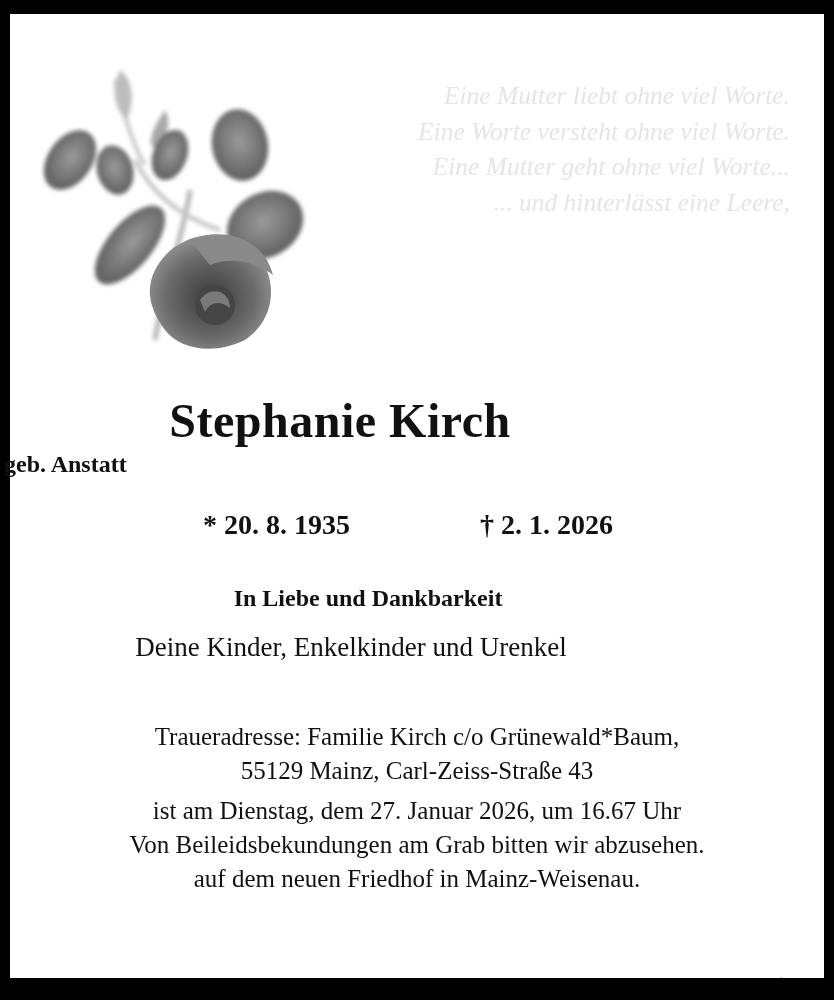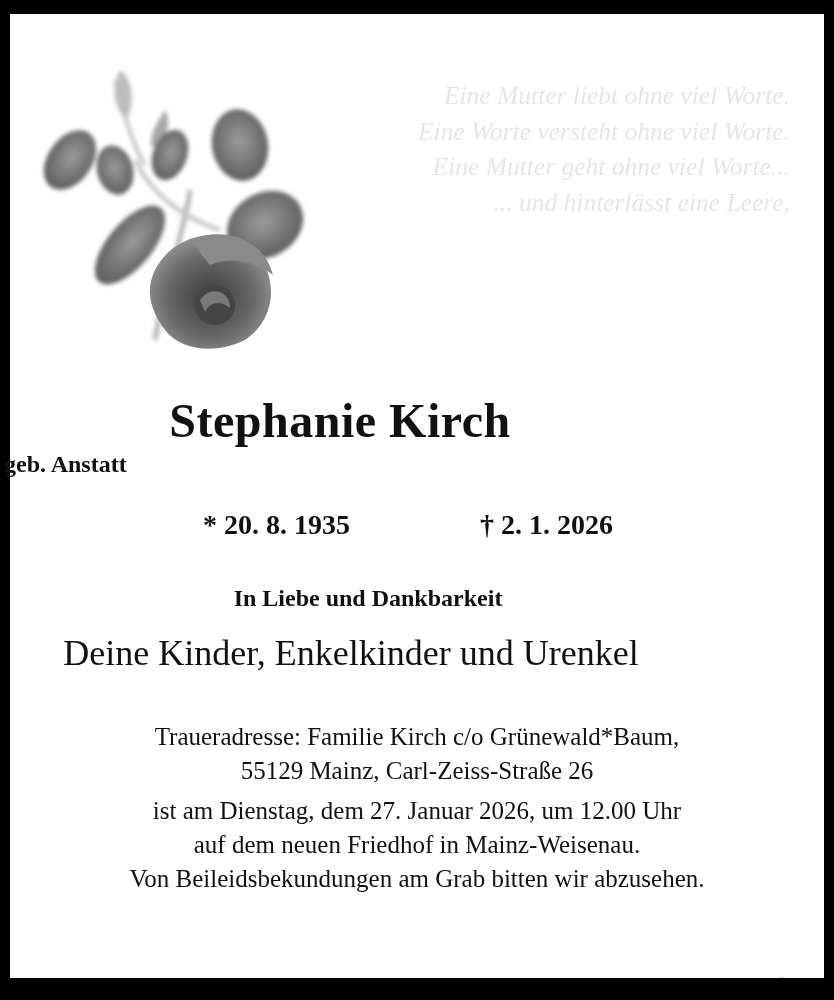--- a/index.html
+++ b/index.html
@@ -9,21 +9,21 @@
   .right-frame { position: absolute; left: 824px; top: 0; width: 10px; height: 972px; background: #000; }
   .ornament { position: absolute; left: 770px; top: 970px; width: 62px; height: 30px; }
   .rose { position: absolute; left: 15px; top: 40px; width: 310px; height: 310px; }
   .poem { position: absolute; right: 44px; top: 78px; text-align: right; font-style: italic; font-size: 25.5px; line-height: 35.5px; color: #e5e5e5; }
   .name { position: absolute; left: 0; width: 680px; top: 385px; text-align: center; font-weight: bold; font-size: 48px; letter-spacing: 0.5px; margin-top: 8px; }
   .maiden { position: absolute; left: 0; width: 692px; top: 451px; font-weight: bold; font-size: 24px; padding-left: 4px; }
   .dates { position: absolute; top: 509px; font-weight: bold; font-size: 28px; }
   .birth { left: 203px; }
   .death { left: 480px; text-align: right; }
   .love { position: absolute; left: 0; width: 736px; top: 585px; text-align: center; font-weight: bold; font-size: 24px; }
-  .family { position: absolute; left: 0; width: 702px; top: 632px; text-align: center; font-size: 36px; }
+  .family { position: absolute; left: 0; width: 702px; top: 632px; text-align: center; font-size: 27px; }
   .info { position: absolute; left: 0; width: 834px; top: 720px; text-align: center; font-size: 25px; line-height: 34px; }
   .info .gap { height: 6px; }
 </style>
 </head>
 <body>
 
 <div class="card"></div>
 <div class="right-frame"></div>
 <div class="bottom-frame"></div>
 
@@ -73,23 +73,23 @@
 <div class="name">Stephanie Kirch</div>
 <div class="maiden">geb. Anstatt</div>
 <div class="dates birth">* 20. 8. 1935</div>
 <div class="dates death">† 2. 1. 2026</div>
 
 <div class="love">In Liebe und Dankbarkeit</div>
 <div class="family">Deine Kinder, Enkelkinder und Urenkel</div>
 
 <div class="info">
   <div>Traueradresse: Familie Kirch c/o Grünewald*Baum,</div>
-  <div>55129 Mainz, Carl-Zeiss-Straße 26</div>
+  <div>55129 Mainz, Carl-Zeiss-Straße 43</div>
   <div class="gap"></div>
-  <div>ist am Dienstag, dem 27. Januar 2026, um 12.00 Uhr</div>
+  <div>ist am Dienstag, dem 27. Januar 2026, um 16.67 Uhr</div>
+  <div>Von Beileidsbekundungen am Grab bitten wir abzusehen.</div>
   <div>auf dem neuen Friedhof in Mainz-Weisenau.</div>
-  <div>Von Beileidsbekundungen am Grab bitten wir abzusehen.</div>
 </div>
 
 <svg class="ornament" viewBox="0 0 62 30">
   <path d="M4 14 C6 6 16 6 18 12 C20 18 12 20 10 16 C14 16 14 12 10 11 C7 11 6 15 8 19 C12 26 24 24 30 18 C34 12 44 10 48 16 C52 22 48 28 40 27 C48 24 50 18 44 16 C38 14 34 20 30 24 C22 30 8 28 4 14 Z" fill="#000"></path>
   <path d="M48 12 C54 8 60 10 58 16 C56 12 52 12 50 16 Z" fill="#000"></path>
 </svg>
 
 </body></html>

